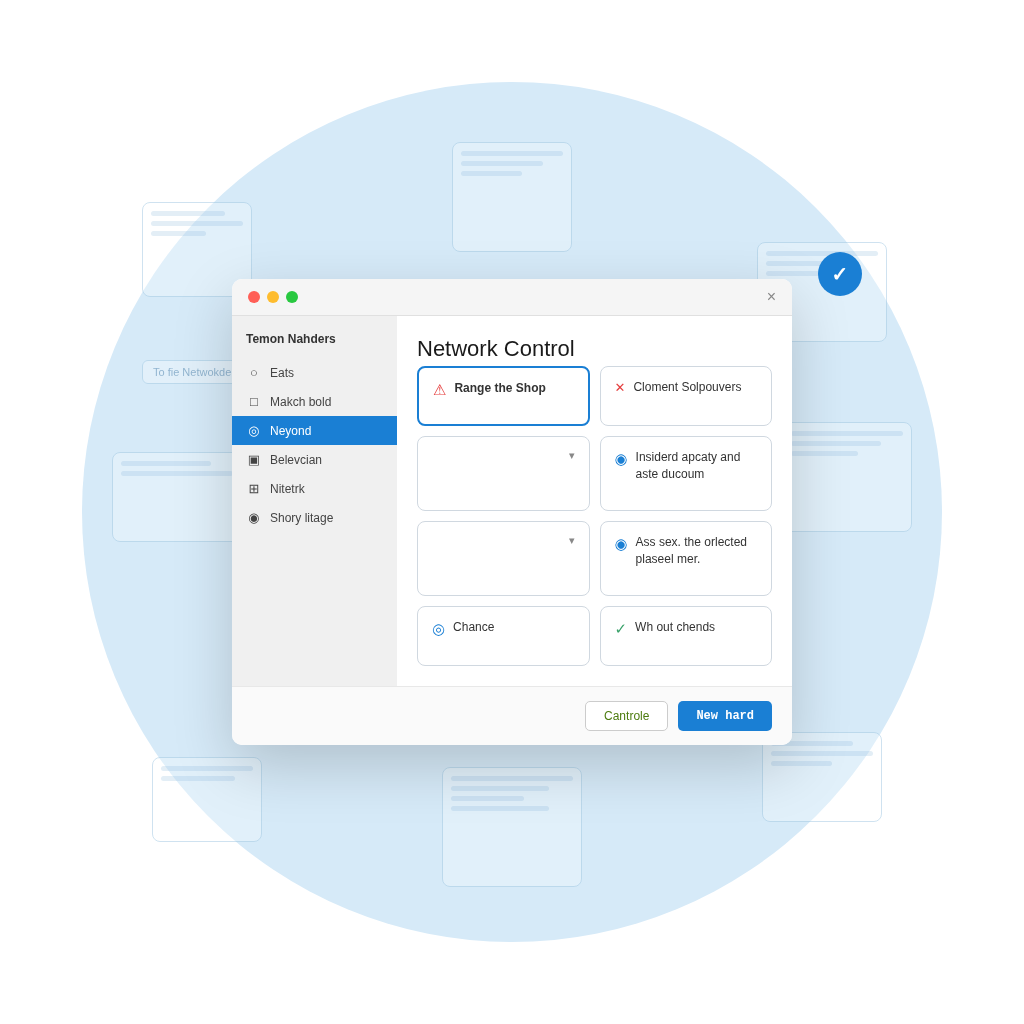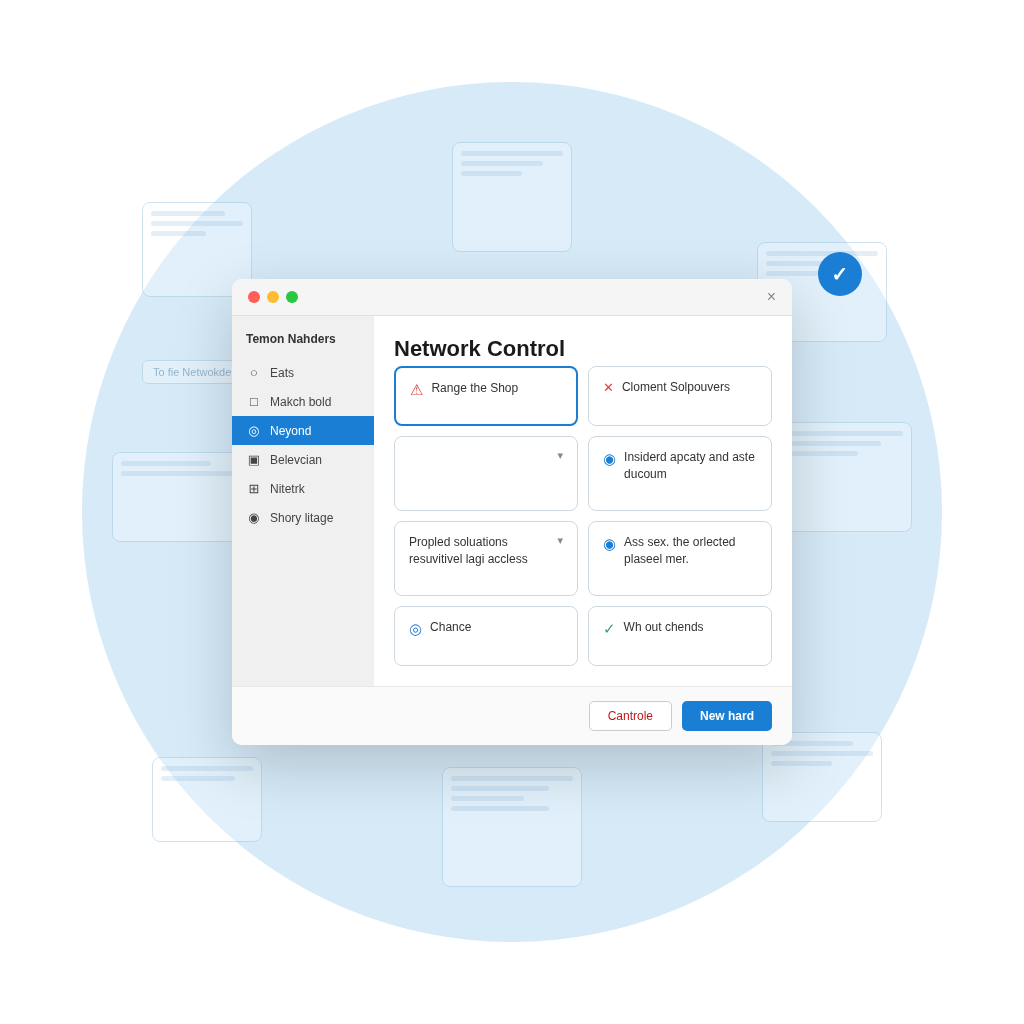--- a/index.html
+++ b/index.html
@@ -175,21 +175,21 @@
     }
 
     
     .dialog-body {
       display: flex;
       flex: 1;
     }
 
     
     .sidebar {
-      width: 142px;
+      width: 165px;
       background: #f0f0f0;
       padding: 16px 0;
       flex-shrink: 0;
     }
 
     .sidebar-title {
       font-size: 12px;
       font-weight: 700;
       color: #333;
       padding: 0 14px 12px;
@@ -218,21 +218,21 @@
 
     
     .main-content {
       flex: 1;
       padding: 20px;
       overflow-y: auto;
     }
 
     .dialog-title {
       font-size: 22px;
-      font-weight: 700;
+      font-weight: 400;
       color: #1a1a1a;
       margin-bottom: 4px;
     }
 
     .dialog-subtitle {
       font-size: 11px;
       color: #888;
       margin-bottom: 16px;
     }
 
@@ -275,21 +275,21 @@
     .card-icon.blue { color: #1a7fd4; }
     .card-icon.green { color: #38a169; }
 
     .card-text {
       font-size: 12px;
       color: #333;
       line-height: 1.4;
     }
 
     .card-text-bold {
-      font-weight: 400;
+      font-weight: 700;
     }
 
     .card-expand {
       margin-left: auto;
       font-size: 11px;
       color: #888;
     }
 
     
     .dialog-footer {
@@ -300,33 +300,34 @@
       border-top: 1px solid #e8e8e8;
       background: #fafafa;
     }
 
     .btn-cancel {
       padding: 7px 18px;
       border: 1px solid #ccc;
       border-radius: 5px;
       background: #fff;
       font-size: 12px;
-      color: #b91c1c;
+      color: #4d7c0f;
       cursor: pointer;
     }
 
     .btn-primary {
       padding: 7px 18px;
       border: none;
       border-radius: 5px;
       background: #1a7fd4;
       color: #fff;
       font-size: 12px;
       font-weight: 600;
       cursor: pointer;
+      font-family: Liberation Mono, monospace;
     }
 
     
     .deco-lines {
       padding: 8px;
     }
     .deco-line {
       height: 5px;
       background: #a8cce4;
       border-radius: 3px;
@@ -471,21 +472,20 @@
           <div class="grid-card tall">
             <span class="card-expand">▾</span>
           </div>
 
           <div class="grid-card tall">
             <span class="card-icon blue">◉</span>
             <span class="card-text">Insiderd apcaty and aste ducoum</span>
           </div>
 
           <div class="grid-card tall">
-            <span class="card-text">Propled soluations resuvitivel lagi accless</span>
             <span class="card-expand">▾</span>
           </div>
 
           <div class="grid-card tall">
             <span class="card-icon blue">◉</span>
             <span class="card-text">Ass sex. the orlected plaseel mer.</span>
           </div>
 
           <div class="grid-card">
             <span class="card-icon blue">◎</span>

